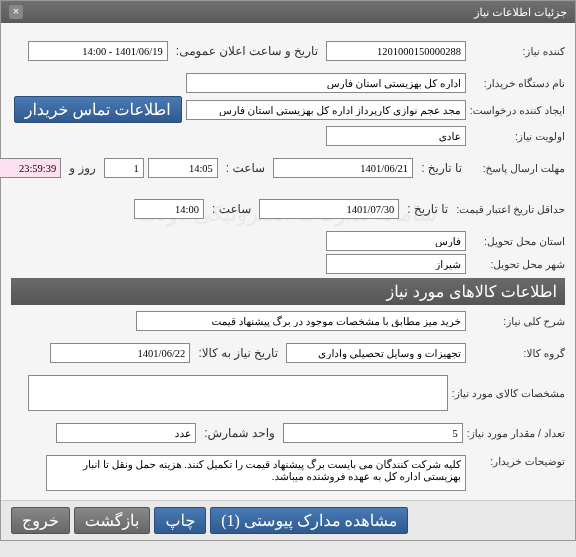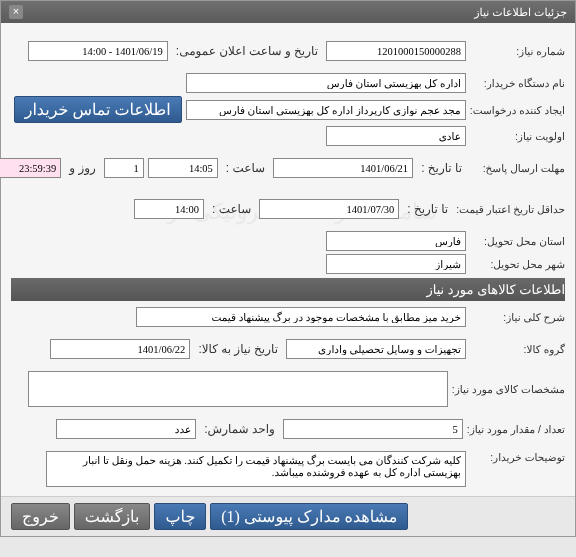--- a/index.html
+++ b/index.html
@@ -29,22 +29,22 @@
       background: #888;
       width: 14px;
       height: 14px;
       text-align: center;
       line-height: 12px;
       border-radius: 2px;
     }
     .section-header {
       background: linear-gradient(to bottom, #6a6a6a, #555);
       color: #fff;
-      padding: 4px 0;
-      font-size: 13px;
+      padding: 4px 8px;
+      font-size: 16px;
       margin-top: 4px;
     }
     .form-body {
       padding: 6px 10px;
       background: #f5f5f5;
     }
     .row {
       display: flex;
       align-items: center;
       margin: 3px 0;
@@ -126,21 +126,21 @@
 
 <div class="window">
   <div class="title-bar">
     <span>جزئیات اطلاعات نیاز</span>
     <span class="close">×</span>
   </div>
 
   <div class="form-body watermark">
 
     <div class="row">
-      <span class="lbl">شماره نیاز:</span>
+      <span class="lbl">کننده نیاز:</span>
       <input type="text" class="w-med" value="1201000150000288" style="">
       <span class="lbl-inline">تاریخ و ساعت اعلان عمومی:</span>
       <input type="text" class="w-med" value="1401/06/19 - 14:00" style="">
     </div>
 
     <div class="row">
       <span class="lbl">نام دستگاه خریدار:</span>
       <input type="text" class="w-long" value="اداره کل بهزیستی استان فارس" style="">
     </div>
 

